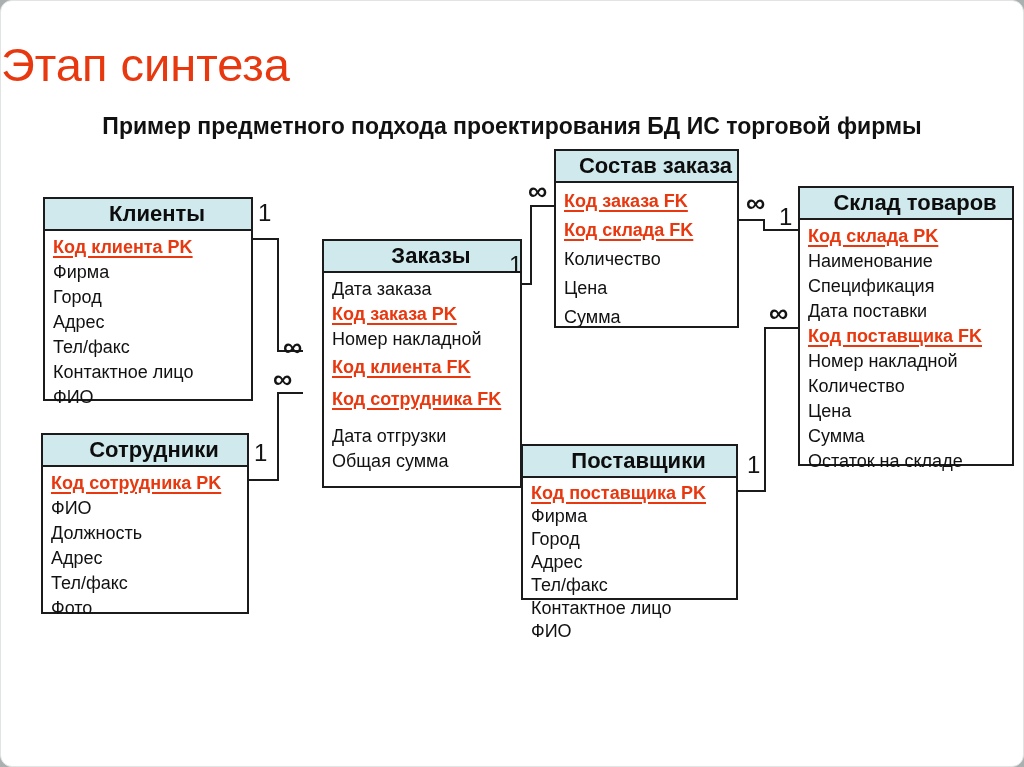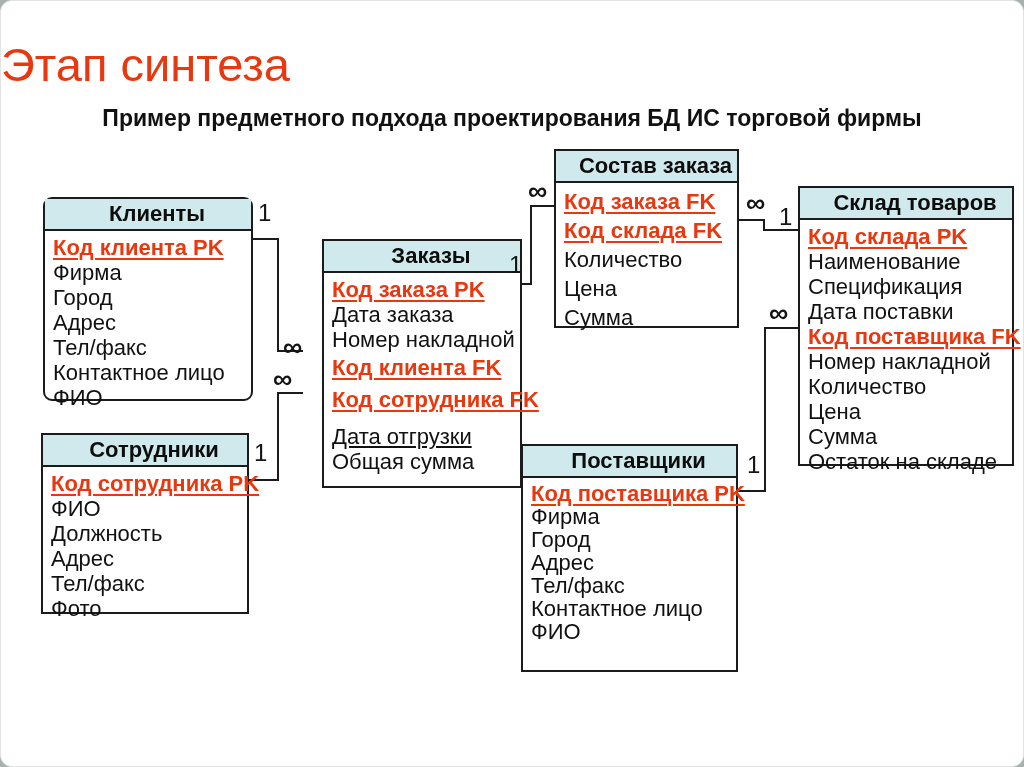--- a/index.html
+++ b/index.html
@@ -18,21 +18,21 @@
     overflow: hidden;
   }
   .title {
     position: absolute; left: 0; top: 36px; width: 100%;
     text-align: left;
     font-size: 47px; font-weight: 400;
     color: var(--red, #e8380f);
     letter-spacing: 0px;
   }
   .subtitle {
-    position: absolute; left: 0; top: 104px; width: 100%;
+    position: absolute; left: 0; top: 112px; width: 100%;
     text-align: center;
     font-size: 23px; font-weight: 700;
     color: #111111;
   }
   svg.connectors {
     position: absolute; inset: 0;
     width: 1024px; height: 767px;
   }
   svg.connectors polyline {
     fill: none; stroke: #1b1b1b; stroke-width: 2;
@@ -44,34 +44,34 @@
   }
   .entity-header {
     height: 32px;
     background: var(--header-bg, #cfe9ec);
     border-bottom: 2px solid #1b1b1b;
     display: flex; align-items: center; justify-content: center;
     font-size: 22px; font-weight: 700; color: #0d0d0d; padding-left: 18px;
   }
   .attrs { padding: 4px 8px 0 8px; }
   .attr {
-    font-size: 22px; line-height: 25px;
+    font-size: 18px; line-height: 25px;
     color: #111111; white-space: nowrap;
   }
   .attr.key {
     color: var(--red, #e8380f);
     font-weight: 700;
     text-decoration: underline;
     text-decoration-thickness: 2px;
     text-underline-offset: 3px;
   }
   
   #entity-orders .attr:nth-child(4) { margin-top: 3px; }
   #entity-orders .attr:nth-child(5) { margin-top: 7px; }
-  #entity-orders .attr:nth-child(6) { margin-top: 12px; text-decoration: underline; }
+  #entity-orders .attr:nth-child(6) { margin-top: 12px; }
   #entity-order-items .attr { line-height: 29px; }
   #entity-suppliers .attr { line-height: 23px; }
   .card {
     position: absolute;
     color: #141414;
     font-size: 24px; font-weight: 400; line-height: 24px;
   }
   .card.many {
     font-size: 27px; font-weight: 700; line-height: 20px;
   }
@@ -85,42 +85,42 @@
   <div class="subtitle">Пример предметного подхода проектирования БД ИС торговой фирмы</div>
 
   <svg class="connectors" viewBox="0 0 1024 767">
     <polyline points="252,238 277,238 277,350 302,350"></polyline>
     <polyline points="248,479 277,479 277,392 302,392"></polyline>
     <polyline points="502,283 530,283 530,205 553,205"></polyline>
     <polyline points="738,219 763,219 763,229 797,229"></polyline>
     <polyline points="737,490 764,490 764,327 797,327"></polyline>
   </svg>
 
-  <div class="entity" id="entity-clients" style="left:42px; top:196px; width:210px; height:204px;border-radius:9px;">
+  <div class="entity" id="entity-clients" style="left:42px; top:196px; width:210px; height:204px;">
     <div class="entity-header">
       <span>Клиенты</span>
     </div>
     <div class="attrs">
         <div class="attr key">Код клиента PK</div>
         <div class="attr">Фирма</div>
         <div class="attr">Город</div>
         <div class="attr">Адрес</div>
         <div class="attr">Тел/факс</div>
         <div class="attr">Контактное лицо</div>
         <div class="attr">ФИО</div>
       </div>
   </div>
 
   <div class="entity" id="entity-orders" style="left:302px; top:238px; width:200px; height:249px;margin-left:19px;">
     <div class="entity-header">
       <span>Заказы</span>
     </div>
     <div class="attrs">
+        <div class="attr">Дата заказа</div>
         <div class="attr key">Код заказа PK</div>
-        <div class="attr">Дата заказа</div>
         <div class="attr">Номер накладной</div>
         <div class="attr key">Код клиента FK</div>
         <div class="attr key">Код сотрудника FK</div>
         <div class="attr">Дата отгрузки</div>
         <div class="attr">Общая сумма</div>
       </div>
   </div>
 
   <div class="entity" id="entity-order-items" style="left:553px; top:148px; width:185px; height:179px;">
     <div class="entity-header">
@@ -160,21 +160,21 @@
     <div class="attrs">
         <div class="attr key">Код сотрудника PK</div>
         <div class="attr">ФИО</div>
         <div class="attr">Должность</div>
         <div class="attr">Адрес</div>
         <div class="attr">Тел/факс</div>
         <div class="attr">Фото</div>
       </div>
   </div>
 
-  <div class="entity" id="entity-suppliers" style="left:520px; top:443px; width:217px; height:228px;">
+  <div class="entity" id="entity-suppliers" style="left:520px; top:443px; width:217px; height:156px;">
     <div class="entity-header">
       <span>Поставщики</span>
     </div>
     <div class="attrs">
         <div class="attr key">Код поставщика PK</div>
         <div class="attr">Фирма</div>
         <div class="attr">Город</div>
         <div class="attr">Адрес</div>
         <div class="attr">Тел/факс</div>
         <div class="attr">Контактное лицо</div>

